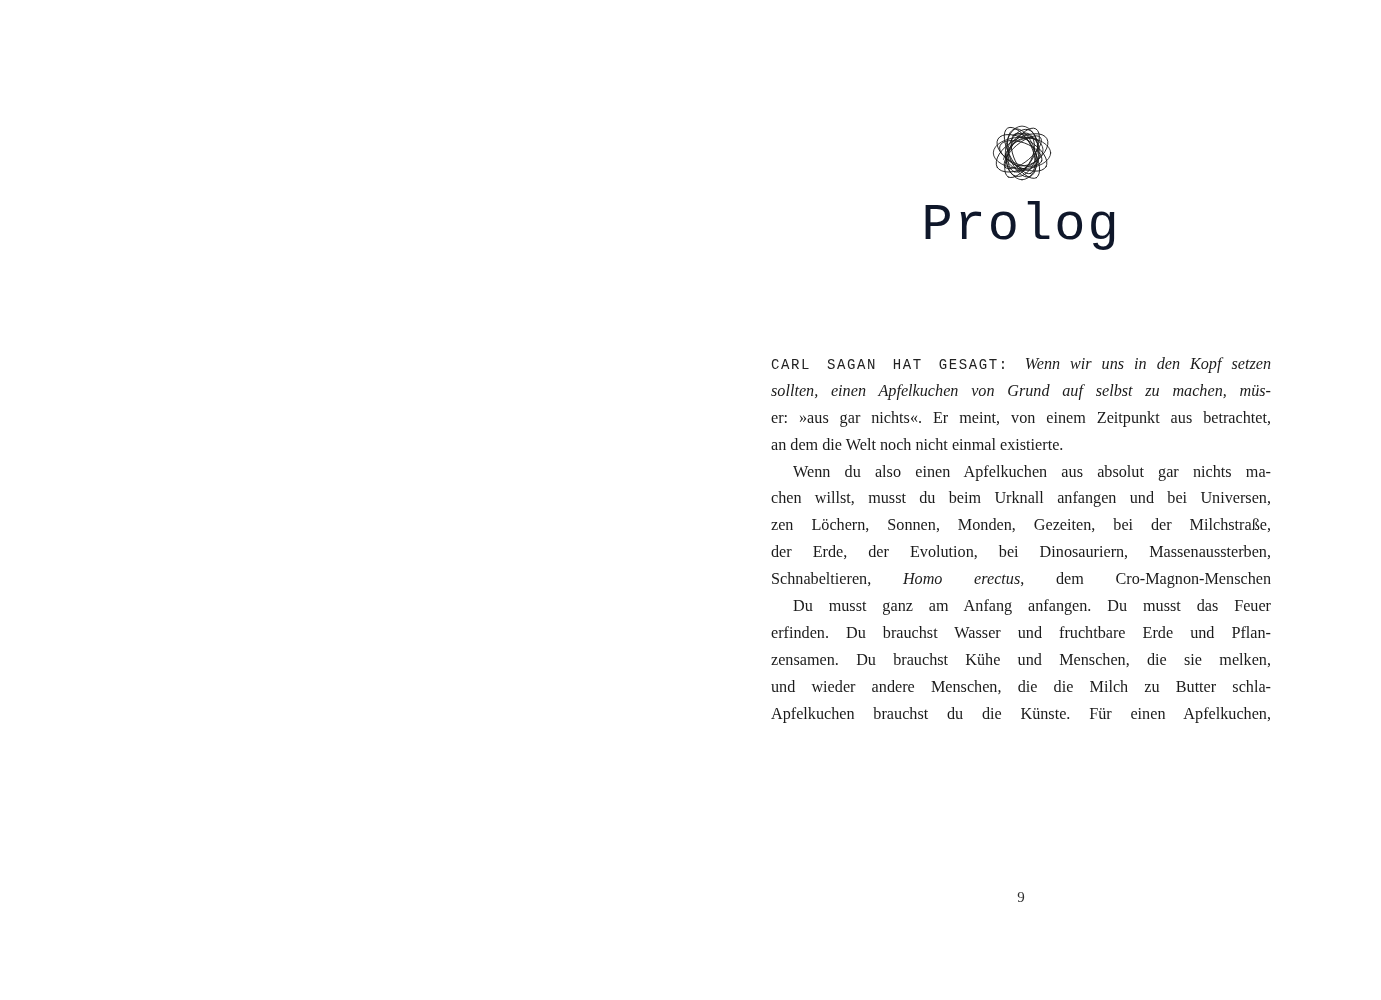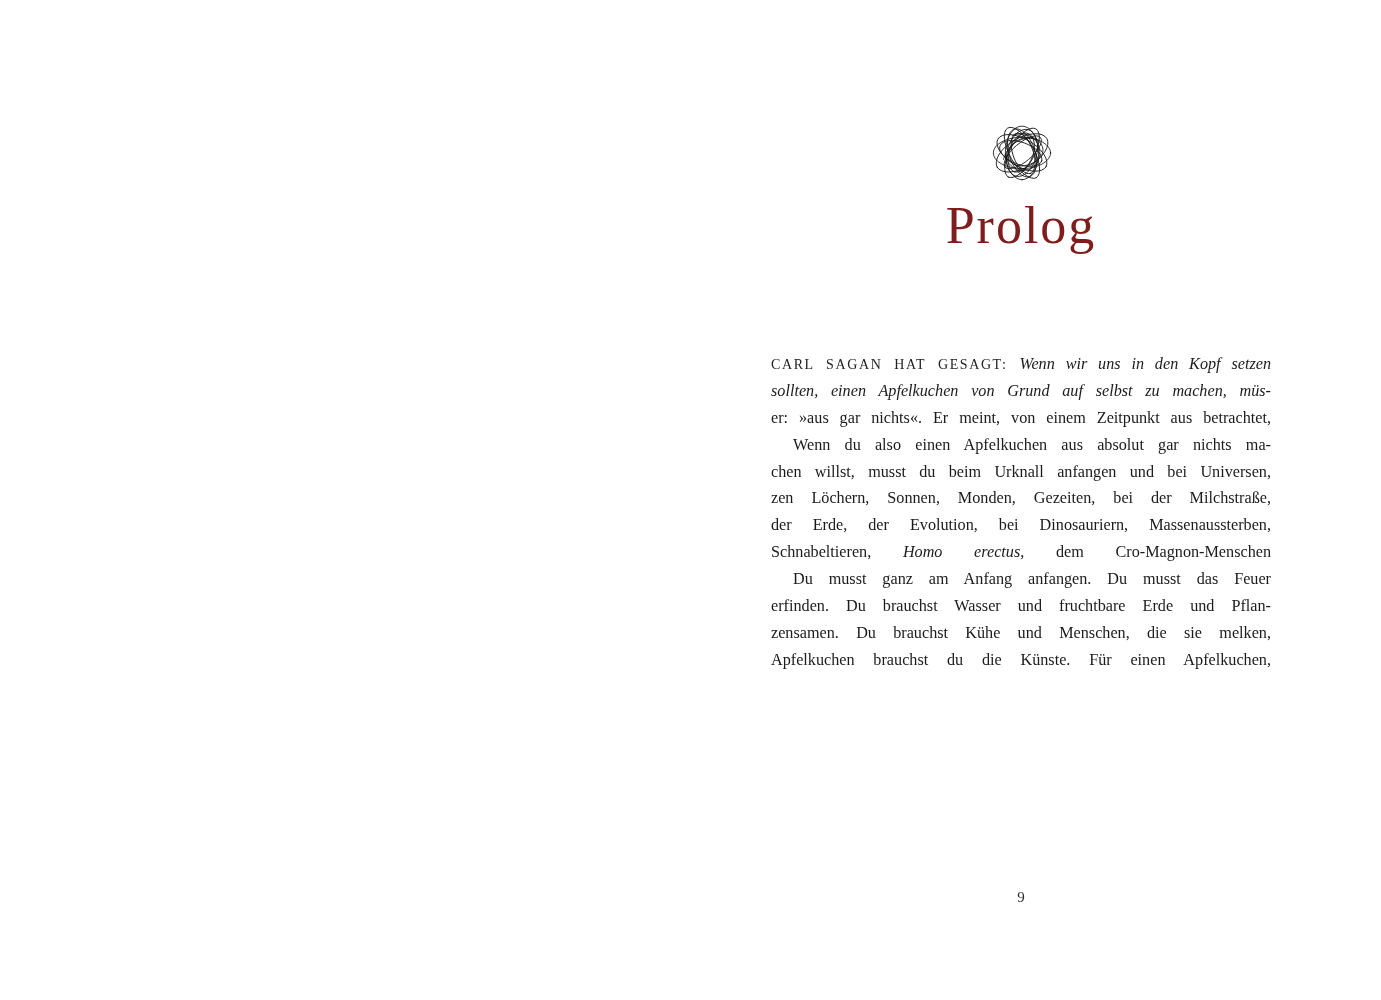--- a/index.html
+++ b/index.html
@@ -20,25 +20,25 @@
     width: 74px;
     height: 80px;
   }
   .ornament svg { width: 100%; height: 100%; display: block; }
   .title {
     position: absolute;
     left: 771px;
     top: 196px;
     width: 500px;
     text-align: center;
-    font-family: Liberation Serif, serif;
+    font-family: Liberation Mono, monospace;
     font-weight: 300;
     font-size: 52px;
     letter-spacing: 2px;
-    color: #7f1d1d;
+    color: #0f172a;
   }
   .text-block {
     position: absolute;
     left: 771px;
     top: 351px;
     width: 500px;
     font-size: 16.2px;
     line-height: 26.9px;
     color: #1b1b1b;
     hyphens: none;
@@ -46,21 +46,21 @@
   .line {
     text-align: justify;
     text-align-last: justify;
     text-justify: inter-word;
     height: 26.9px;
     overflow: hidden;
   }
   .line.last { text-align-last: left; }
   .line.indent { text-indent: 22px; }
   .caps {
-    font-family: Liberation Serif, serif;
+    font-family: Liberation Mono, monospace;
     font-size: 14px;
     letter-spacing: 1.6px;
     color: #222222;
   }
   .i { font-style: italic; }
   .r { font-style: normal; }
   .folio {
     position: absolute;
     left: 771px;
     top: 889px;
@@ -95,26 +95,28 @@
       </g>
     </svg>
   </div>
 
   <h1 class="title">Prolog</h1>
 
   <div class="text-block">
       <div class="line"><span class="caps">CARL SAGAN HAT GESAGT: </span><span class="i">Wenn wir uns in den Kopf setzen</span></div>
       <div class="line"><span class="i">sollten, einen Apfelkuchen von Grund auf selbst zu machen, müs-</span></div>
       <div class="line"><span class="r">er: »aus gar nichts«. Er meint, von einem Zeitpunkt aus betrachtet,</span></div>
+      <div class="line last"><span class="r">an dem die Welt noch nicht einmal existierte.</span></div>
       <div class="line indent"><span class="r">Wenn du also einen Apfelkuchen aus absolut gar nichts ma-</span></div>
       <div class="line"><span class="r">chen willst, musst du beim Urknall anfangen und bei Universen,</span></div>
       <div class="line"><span class="r">zen Löchern, Sonnen, Monden, Gezeiten, bei der Milchstraße,</span></div>
       <div class="line"><span class="r">der Erde, der Evolution, bei Dinosauriern, Massenaussterben,</span></div>
       <div class="line"><span class="r">Schnabeltieren, </span><span class="i">Homo erectus</span><span class="r">, dem Cro-Magnon-Menschen</span></div>
       <div class="line indent"><span class="r">Du musst ganz am Anfang anfangen. Du musst das Feuer</span></div>
       <div class="line"><span class="r">erfinden. Du brauchst Wasser und fruchtbare Erde und Pflan-</span></div>
       <div class="line"><span class="r">zensamen. Du brauchst Kühe und Menschen, die sie melken,</span></div>
+      <div class="line"><span class="r">und wieder andere Menschen, die die Milch zu Butter schla-</span></div>
       <div class="line"><span class="r">Apfelkuchen brauchst du die Künste. Für einen Apfelkuchen,</span></div>
     </div>
 
   <div class="folio">9</div>
 
 </div>
 
 </body></html>

